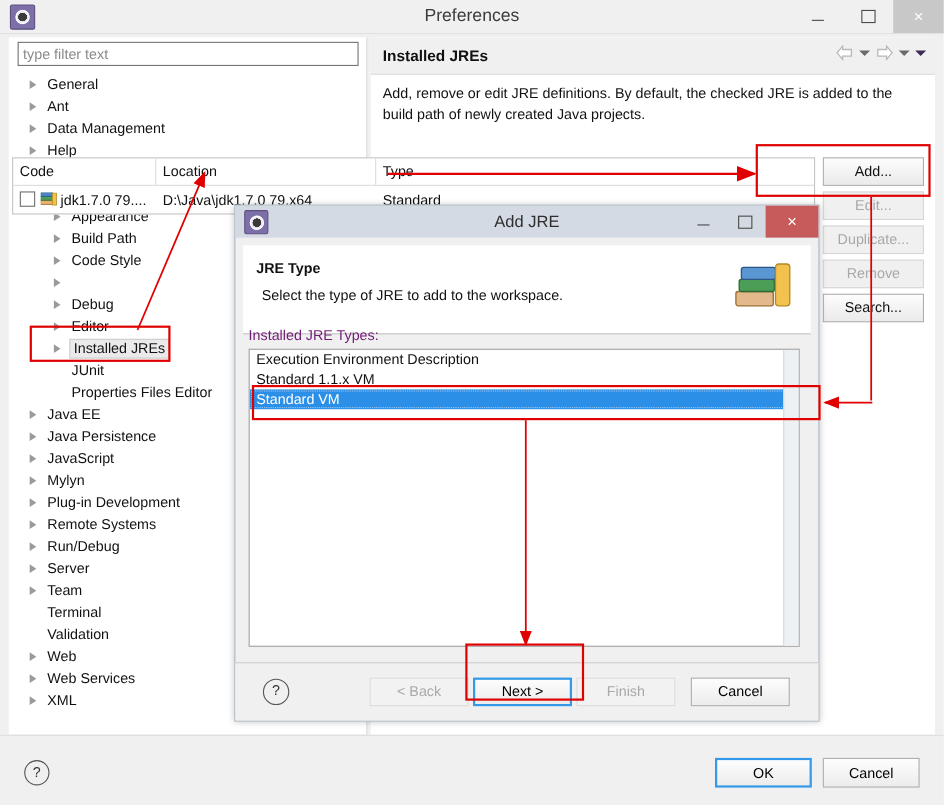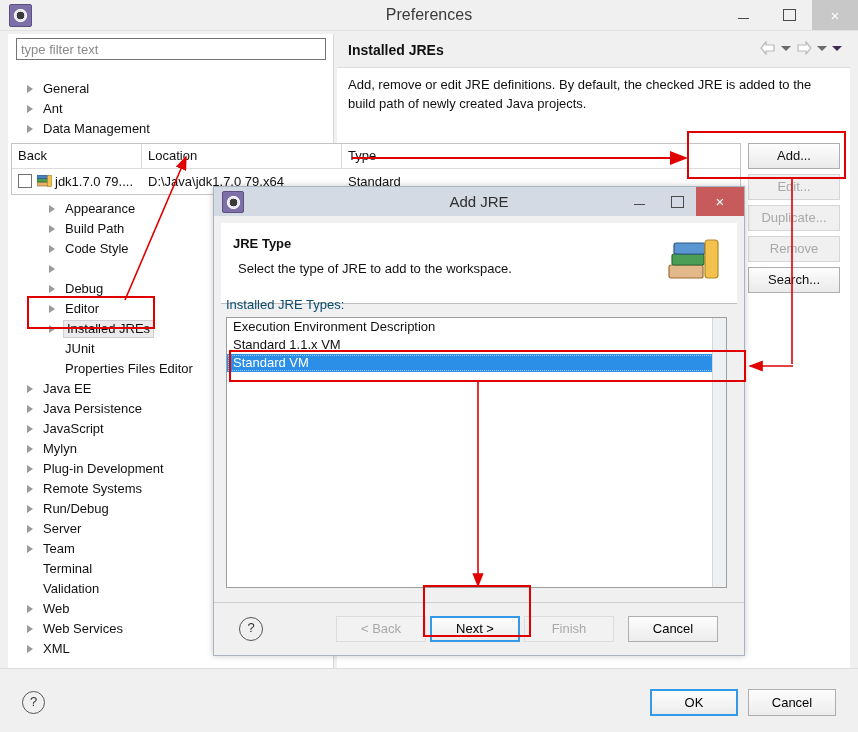--- a/index.html
+++ b/index.html
@@ -40,21 +40,21 @@
   .left-pane{
     position:absolute;left:8px;top:34px;width:325px;height:634px;
     background:#ffffff;border:1px solid #d8d8d8;border-top:none;border-left:none;
   }
   .filter-box{
     position:absolute;left:8px;top:4px;width:310px;height:22px;
     border:1px solid #737373;background:#ffffff;
     font-family:"Liberation Sans", sans-serif;font-size:13px;color:#8a8a8a;
     padding:0 4px;box-sizing:border-box;line-height:21px;
   }
-  .tree{position:absolute;left:0;top:33px;width:325px;margin-top:12px;}
+  .tree{position:absolute;left:0;top:33px;width:325px;}
   .tnode{height:20px;line-height:20px;display:flex;align-items:center;white-space:nowrap;}
   .tnode .arrow{
     width:9px;height:9px;margin-right:6px;flex:none;position:relative;
   }
   .arrow.collapsed::before{
     content:"";position:absolute;left:1px;top:0;
     border-left:6px solid transparent;border-top:4.5px solid transparent;border-bottom:4.5px solid transparent;
     border-left-color:#9a9a9a;
   }
   .arrow.expanded::before{
@@ -138,21 +138,21 @@
 
   .dlg-header{
     position:relative;height:80px;background:#ffffff;border-bottom:1px solid #bfbfbf;
     margin:7px 7px 0 7px;
   }
   .dlg-h1{position:absolute;left:12px;top:13px;font-size:13px;font-weight:bold;color:#111;}
   .dlg-h2{position:absolute;left:17px;top:38px;font-size:13px;color:#111;}
   .books-big{position:absolute;right:12px;top:12px;width:60px;height:50px;}
 
   .dlg-body{position:absolute;left:7px;top:110px;width:516px;}
-  .lbl-types{font-size:13px;color:#0c4a6e;margin-left:5px;}
+  .lbl-types{font-size:13px;color:#701a75;margin-left:5px;}
   .list-box{
     position:relative;margin-top:5px;margin-left:5px;width:501px;height:271px;
     background:#ffffff;border:1px solid #9d9d9d;box-sizing:border-box;overflow:hidden;
   }
   .list-item{height:18px;line-height:18px;font-size:13px;color:#111;padding-left:6px;}
   .list-item.sel{background:#2b8fe8;color:#ffffff;outline:1px dotted #9cc8ef;outline-offset:-2px;width:489px;}
   .list-scroll{
     position:absolute;right:0;top:0;width:13px;height:271px;background:#eef1f4;border-left:1px solid #d6d6d6;
   }
 
@@ -340,21 +340,21 @@
         <span class="caret dark"></span>
       </div>
     </div>
 
     <div class="desc">Add, remove or edit JRE definitions. By default, the checked JRE is added to the build path of newly created Java projects.</div>
     <div class="lbl-installed">Installed JREs:</div>
   </div>
 
   <div class="jre-table">
     <div class="th-row">
-      <div class="th c1">Back</div>
+      <div class="th c1">Code</div>
       <div class="th c2">Location</div>
       <div class="th c3">Type</div>
     </div>
     <div class="td-row">
       <div class="td c1">
         <span class="chk"></span>
         <span class="books-mini">
           <svg width="15" height="12" viewBox="0 0 15 12">
             <rect x="0" y="7" width="11" height="4" fill="#e8b06a" stroke="#9c6d2f" stroke-width=".7"></rect>
             <rect x="0" y="3.5" width="11" height="3.5" fill="#4c9e56" stroke="#2c6a33" stroke-width=".7"></rect>

